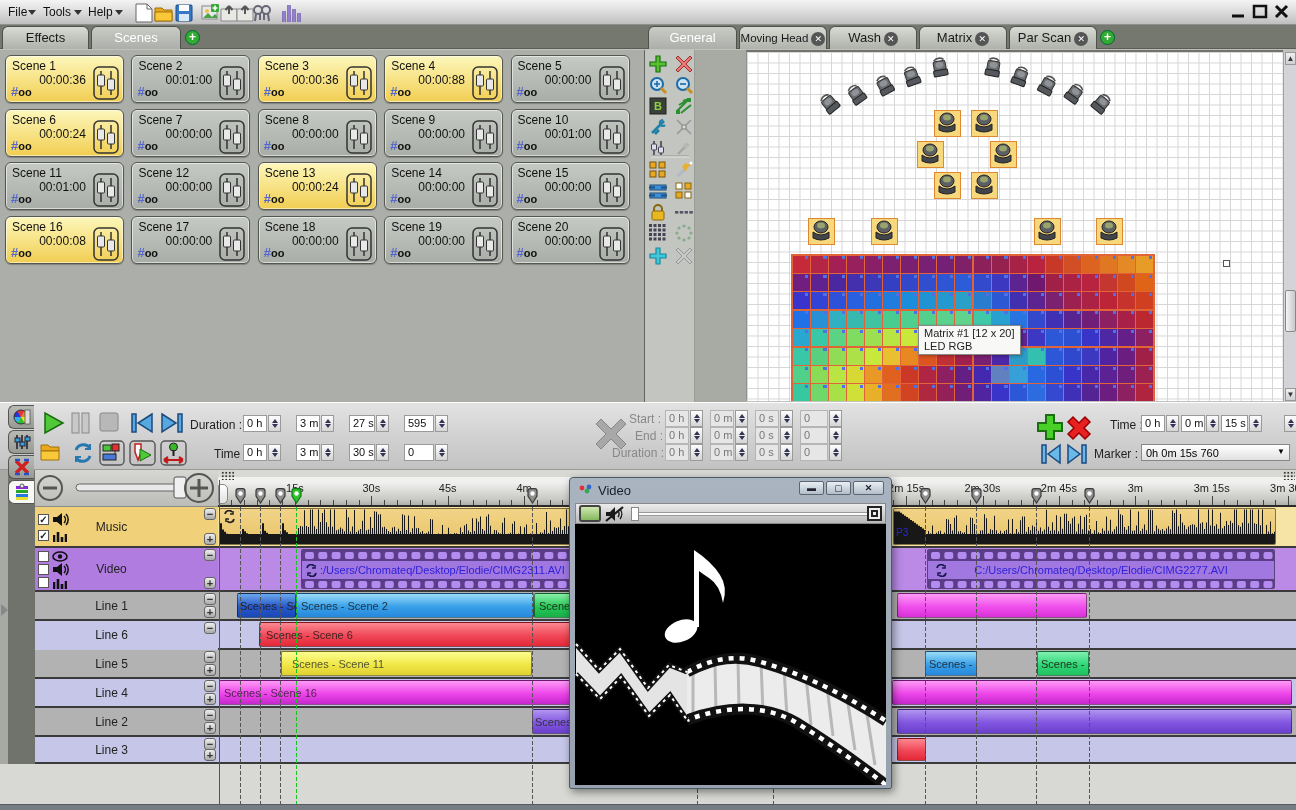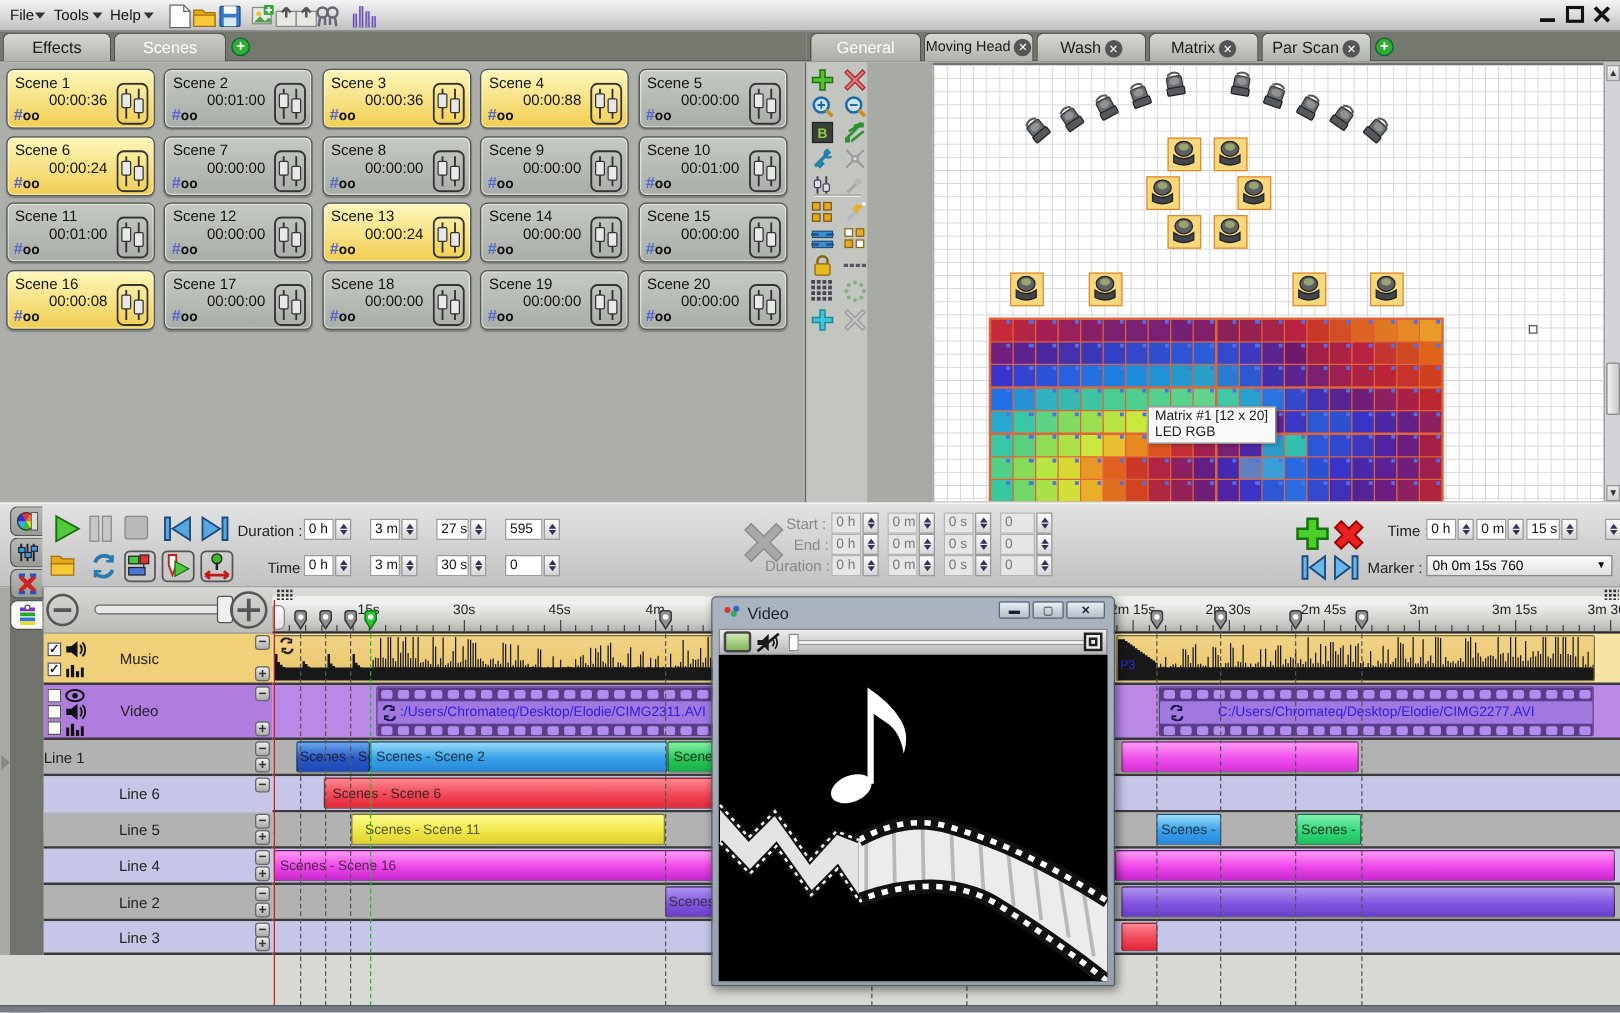--- a/index.html
+++ b/index.html
@@ -1330,21 +1330,21 @@
             <rect x="335.50000000000017" y="31" width="9" height="7" rx="2" fill="#b48cf0"></rect>
           </svg>
           <svg width="16" height="13" style="position:absolute;left:6px;top:14px">
             <path d="M3 4 a4 4 0 0 1 7 -2 M12 9 a4 4 0 0 1 -7 2" fill="none" stroke="#1a1a50" stroke-width="1.8"></path>
             <path d="M11 1 v3 h-3 M4 12 v-3 h3" fill="none" stroke="#1a1a50" stroke-width="1.5"></path>
           </svg>
           <span style="position:absolute; left:0; right:0; text-align:center; top:14px; color:#3020d8; font-size:11px; white-space:nowrap;">C:/Users/Chromateq/Desktop/Elodie/CIMG2277.AVI</span>
         </div>
       </div>
       <div class="trackhdr" style="top:122px; height:29px; background:#b2b2b2;">
-        <span style="position:absolute; left:0; right:30px; top:6.5px; ">Line 1</span>
+        <span style="position:absolute; left:0; right:30px; top:6.5px; text-align:center;">Line 1</span>
         <div class="mb" style="right:2px; top:1px;">−</div>
         <div class="mb" style="right:2px; bottom:1px;">+</div>
       </div>
       <div class="trackbody" id="tbLine1" style="top:122px; height:29px; background:#b2b2b2;">
         <div class="clip" style="left: 19px; width: 59px; background: linear-gradient(rgb(106, 168, 236), rgb(40, 88, 200) 55%, rgb(26, 72, 184));">
           <span style="position:absolute; left:2px; top:6px; white-space:nowrap; color:#223;">Scenes - Sc</span>
         </div>
         <div class="clip" style="left: 78px; width: 238px; background: linear-gradient(rgb(154, 220, 248), rgb(56, 160, 232) 55%, rgb(40, 136, 220));">
           <span style="position:absolute; left:4px; top:6px; white-space:nowrap; color:#234;">Scenes - Scene 2</span>
         </div>

